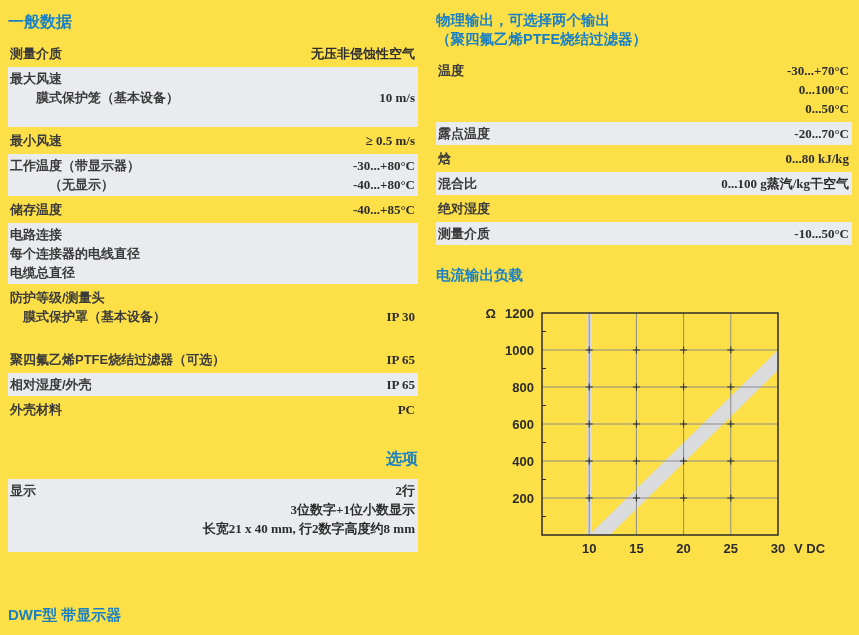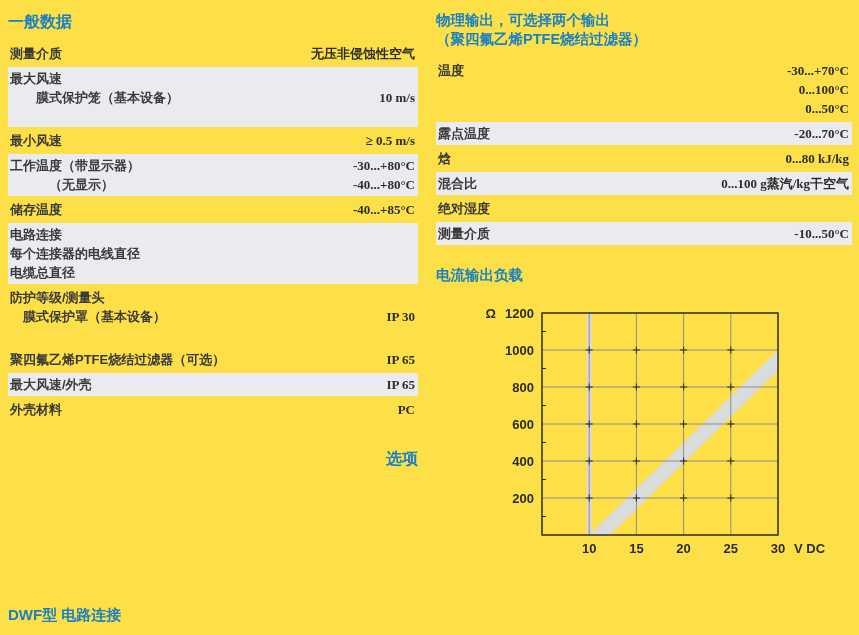--- a/index.html
+++ b/index.html
@@ -85,30 +85,38 @@
           <span class="lbl">防护等级/测量头
 　膜式保护罩（基本设备）</span>
           <span class="val">
 IP 30</span>
         </div>
       <div class="row">
           <span class="lbl">聚四氟乙烯PTFE烧结过滤器（可选）</span>
           <span class="val">IP 65</span>
         </div>
       <div class="row g">
-          <span class="lbl">最大风速/外壳</span>
+          <span class="lbl">相对湿度/外壳</span>
           <span class="val">IP 65</span>
         </div>
       <div class="row">
           <span class="lbl">外壳材料</span>
           <span class="val">PC</span>
         </div>
     </div>
 
     <h2 class="sec options-title">选项</h2>
+    <div class="tbl">
+      <div class="row g tall2">
+          <span class="lbl">显示</span>
+          <span class="val">2行
+3位数字+1位小数显示
+长宽21 x 40 mm, 行2数字高度约8 mm</span>
+        </div>
+    </div>
   </div>
 
   <div class="col right">
     <h2 class="sec small"><span>物理输出，可选择两个输出</span><span class="l2">（聚四氟乙烯PTFE烧结过滤器）</span></h2>
 
     <div class="tbl">
       <div class="row">
           <span class="lbl">温度</span>
           <span class="val">-30...+70°C
 0...100°C
@@ -184,14 +192,14 @@
           <text x="60" y="27" text-anchor="end" class="tick">Ω</text>
           <text x="153.2" y="262" text-anchor="middle" class="tick">10</text>
           <text x="200.4" y="262" text-anchor="middle" class="tick">15</text>
           <text x="247.6" y="262" text-anchor="middle" class="tick">20</text>
           <text x="294.8" y="262" text-anchor="middle" class="tick">25</text>
           <text x="342" y="262" text-anchor="middle" class="tick">30</text>
           <text x="358" y="262" text-anchor="start" class="tick">V DC</text>
         </svg></div>
   </div>
 
-  <div class="footer">DWF型 电路连接</div>
+  <div class="footer">DWF型 带显示器</div>
 </div>
 
 </body></html>

